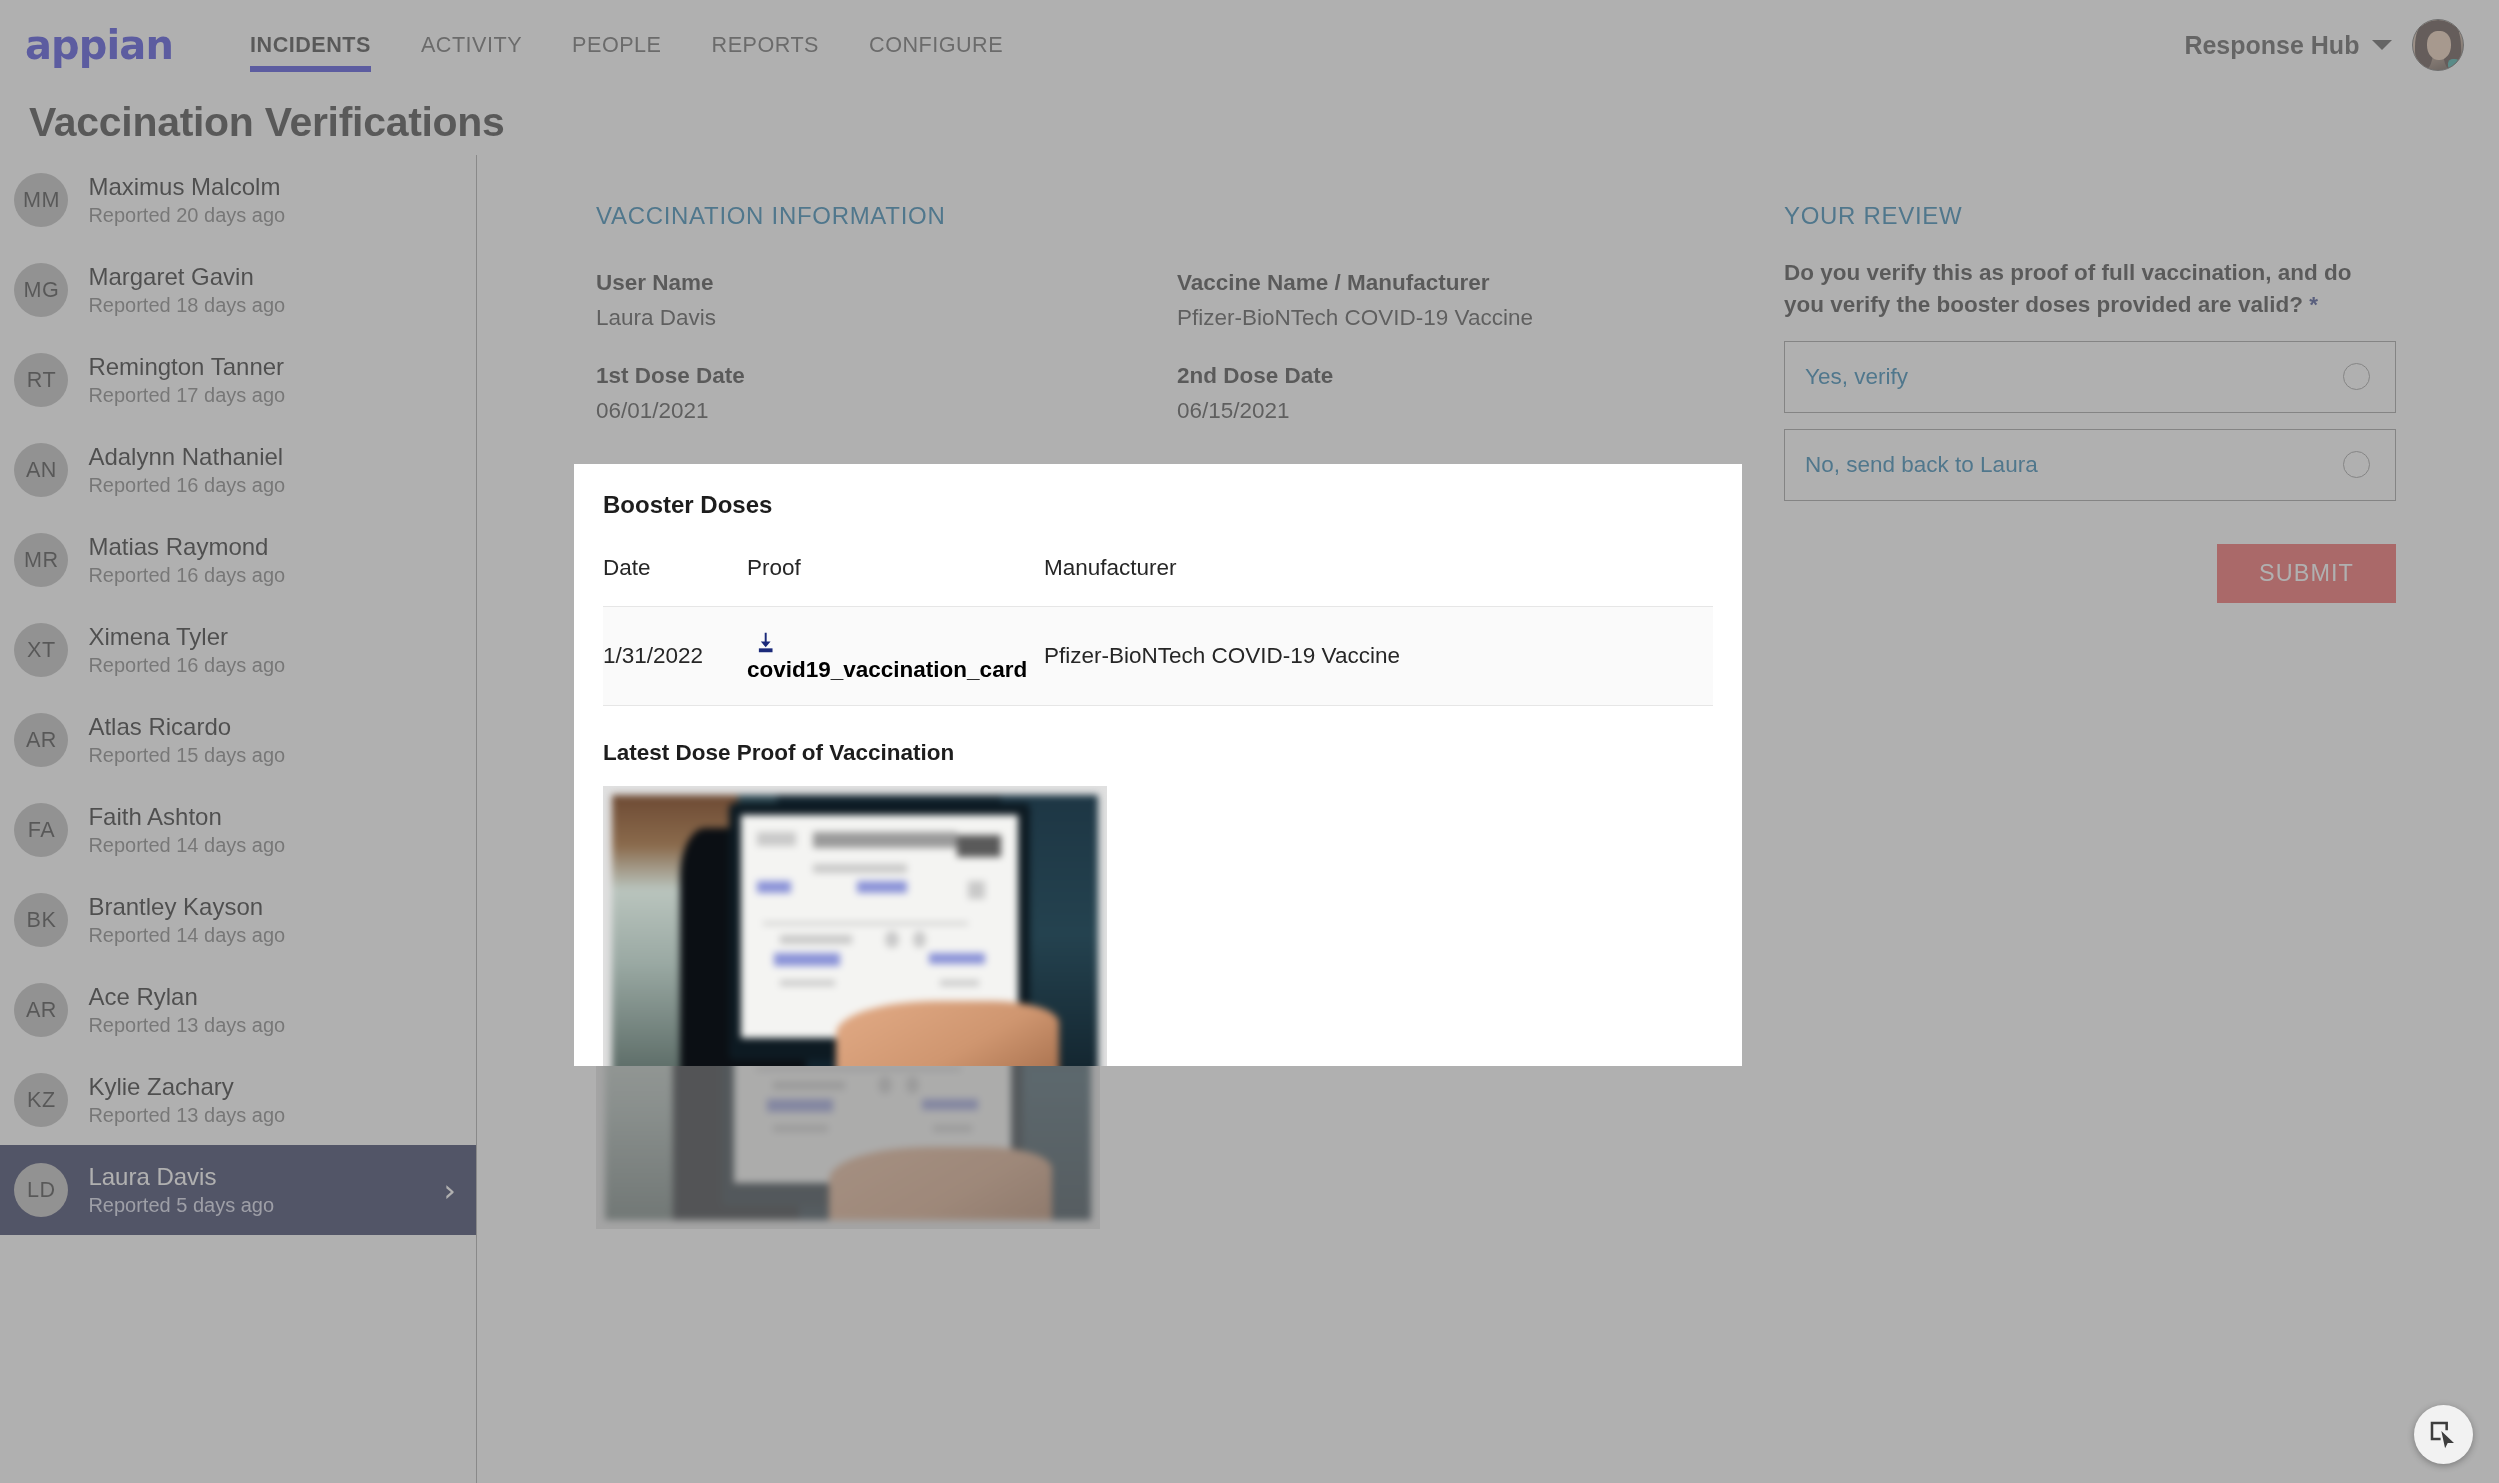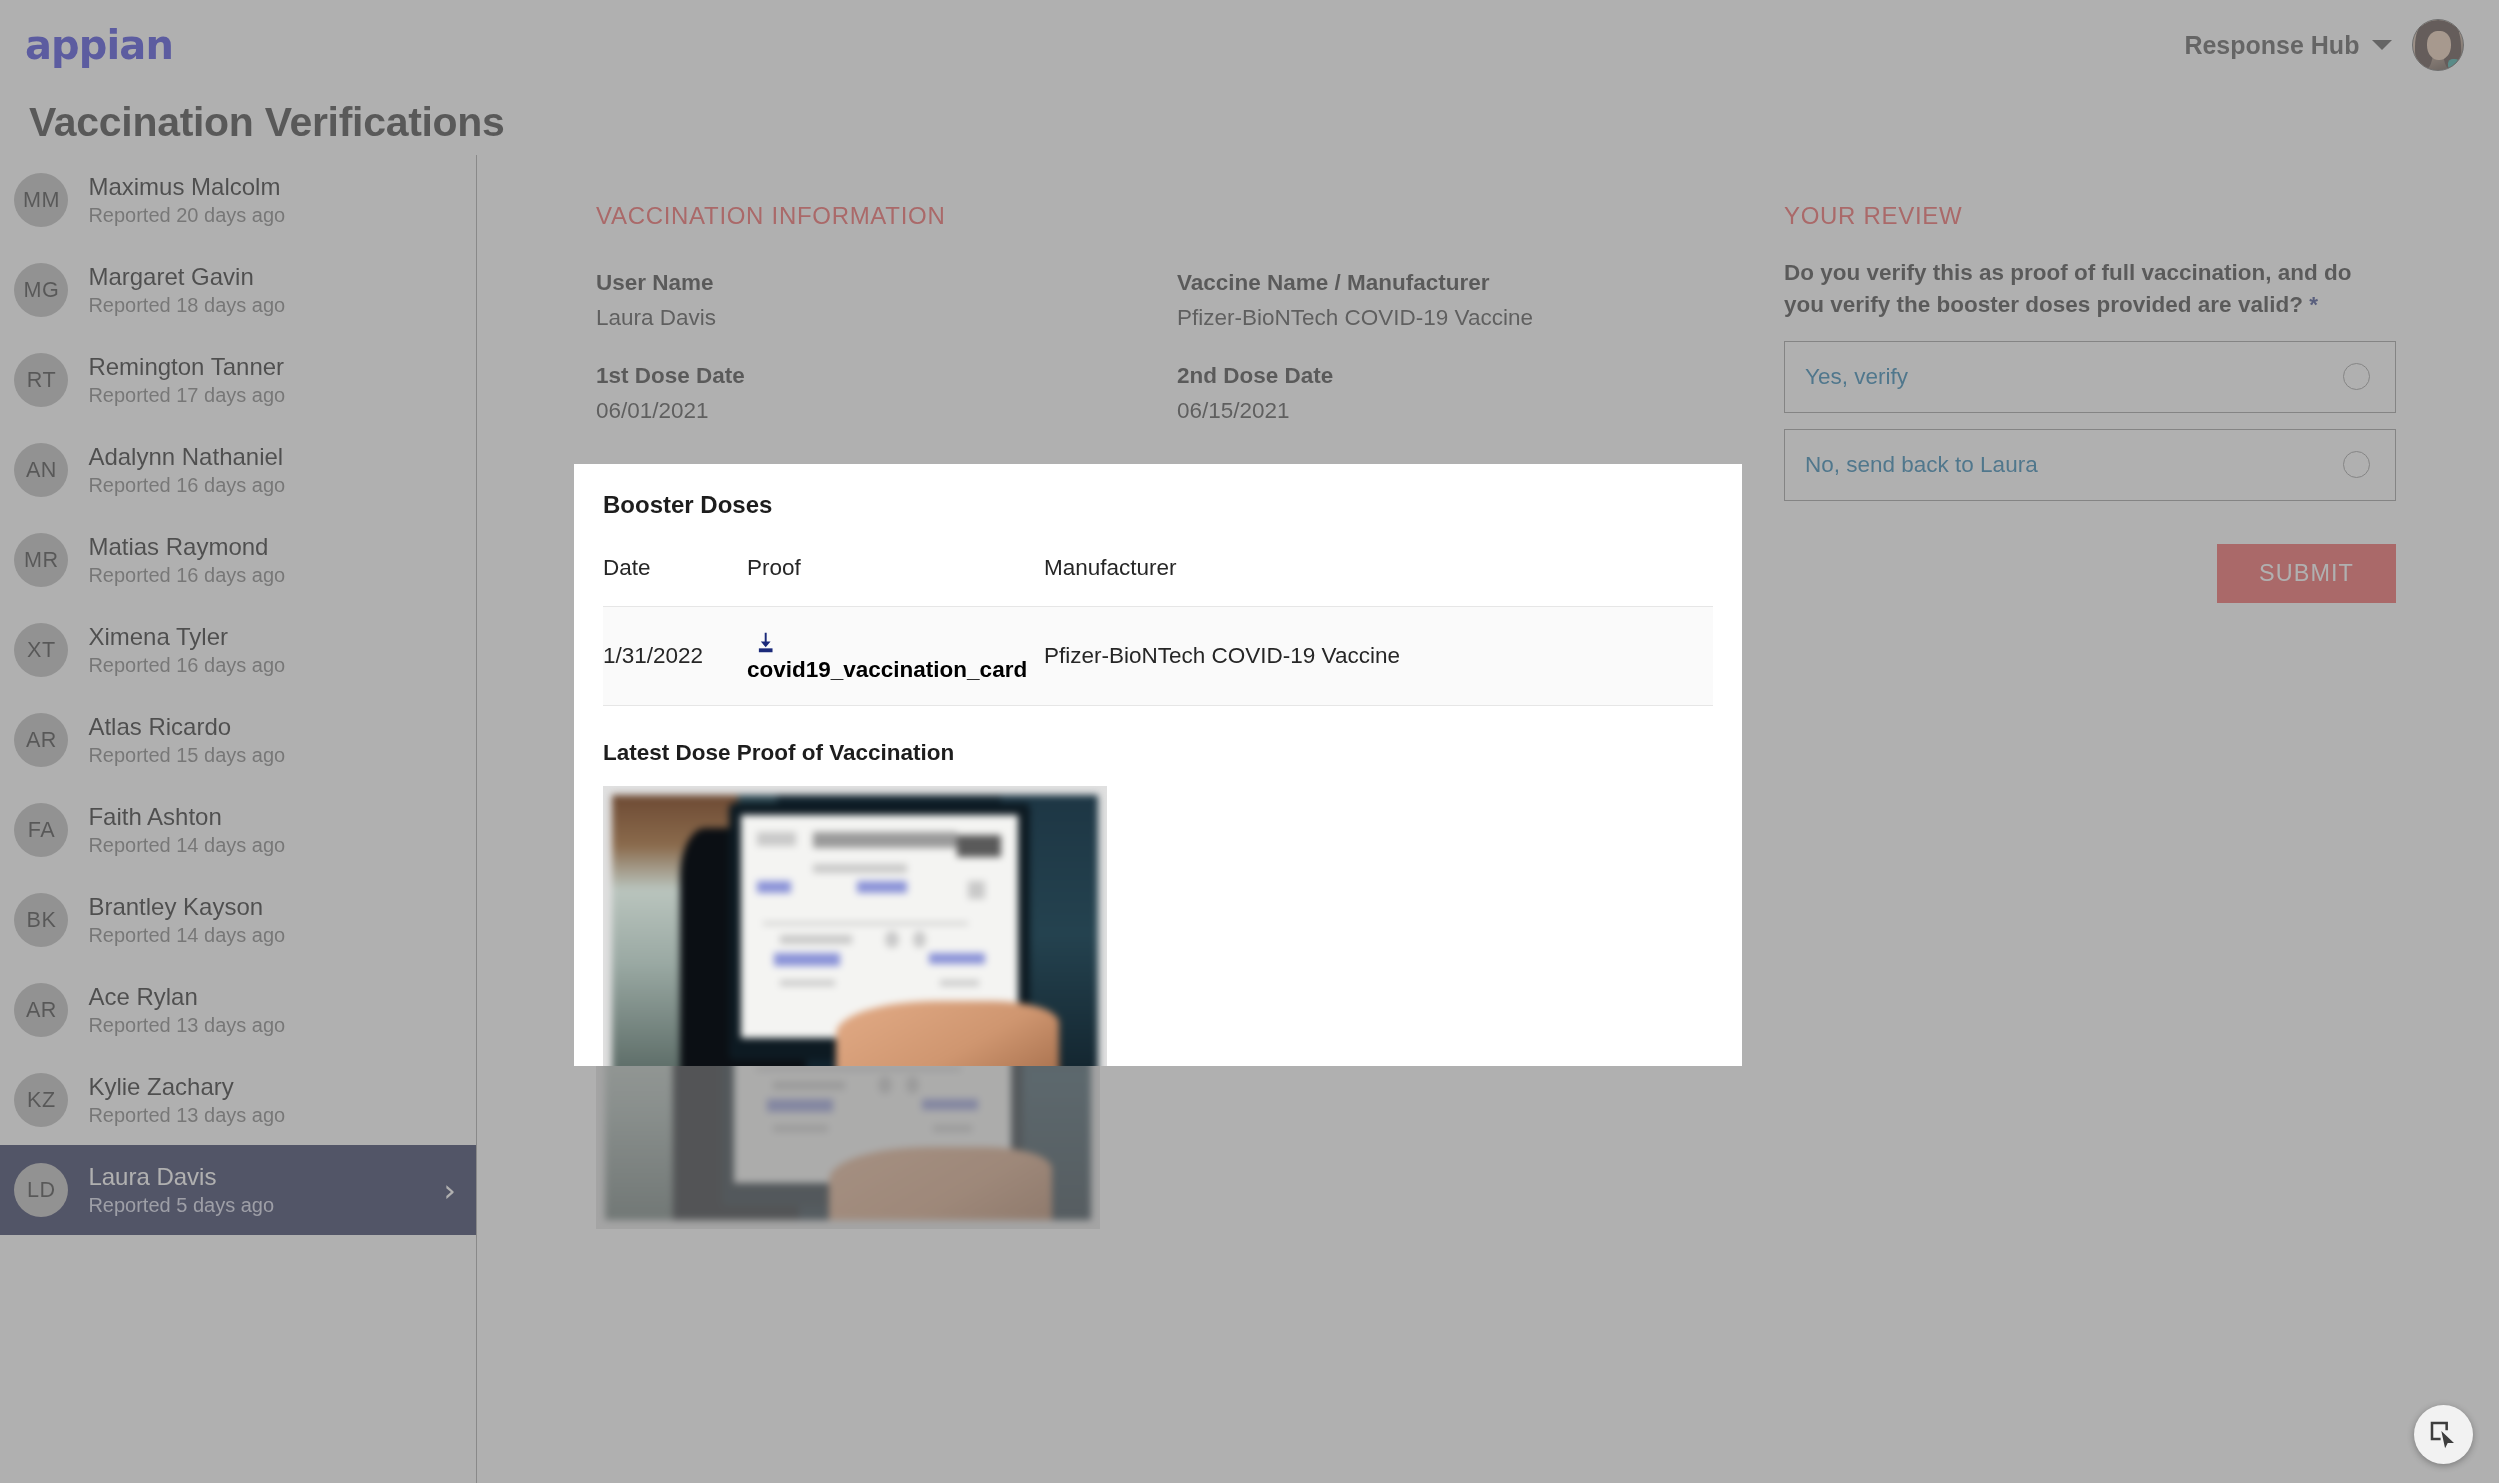--- a/index.html
+++ b/index.html
@@ -155,21 +155,21 @@
     flex: 1;
     position: relative;
     padding: 47px 0 0 0;
     overflow: hidden;
   }
   .col-left  { position: absolute; left: 119px; top: 47px; width: 1189px; }
   .col-right { position: absolute; left: 1307px; top: 47px; width: 612px; }
 
   .section-head {
     font-size: 24px; letter-spacing: 0.7px;
-    color: #ef4444; font-weight: 400;
+    color: #0369a1; font-weight: 400;
     margin-bottom: 27px;
     text-transform: uppercase;
   }
   .kv-grid {
     display: grid;
     grid-template-columns: 581px 1fr;
     row-gap: 9px;
   }
   .kv-label { font-size: 22.5px; font-weight: 700; color: #1d1d1d; padding-top: 12.6px; }
   .kv-value { font-size: 22.5px; color: #2c2c2c; padding-bottom: 10.8px; }
@@ -285,20 +285,27 @@
     cursor: pointer;
   }
 </style>
 </head>
 <body>
 
 <div id="page">
 
   <div id="topnav">
     <div class="logo">appian</div>
+    <div class="navlinks">
+      <div class="navlink active">INCIDENTS</div>
+      <div class="navlink">ACTIVITY</div>
+      <div class="navlink">PEOPLE</div>
+      <div class="navlink">REPORTS</div>
+      <div class="navlink">CONFIGURE</div>
+    </div>
     <div class="nav-right">
       <div class="hubname">
         <span>Response Hub</span>
         <span class="caret"></span>
       </div>
       <div class="avatar">
         <div class="hair-l"></div>
         <div class="hair-r"></div>
         <div class="hair-t"></div>
         <div class="face"></div>

